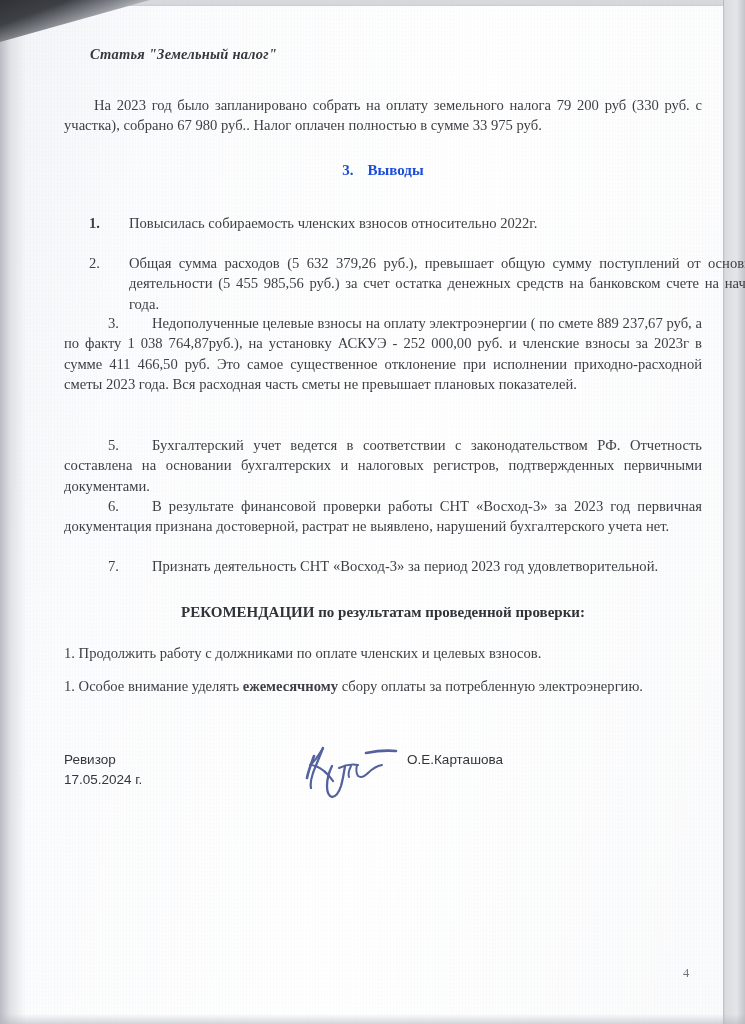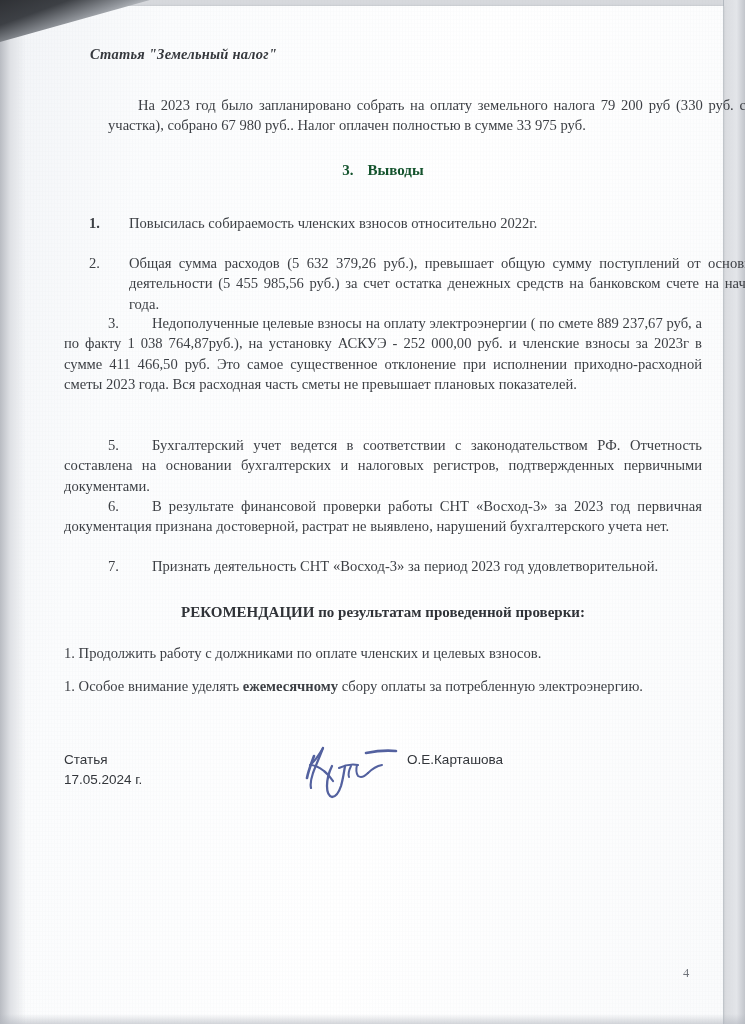--- a/index.html
+++ b/index.html
@@ -93,31 +93,30 @@
   .intro {
     position: absolute;
     left: 0;
     top: 80px;
     width: 638px;
     font-size: 14.6px;
     line-height: 20px;
     text-align: justify;
     text-indent: 30px;
     color: #3c3f44;
-    margin-left: 44px;
   }
   .section-heading {
     position: absolute;
     left: 0;
     top: 162px;
     width: 638px;
     text-align: center;
     font-weight: 700;
     font-size: 15px;
-    color: #14532d;
+    color: #1d4ed8;
   }
   .section-heading .num { margin-right: 14px; }
 
   .concl {
     position: absolute;
     left: 0;
     width: 638px;
     font-size: 14.6px;
     line-height: 20.5px;
     text-align: justify;
@@ -240,21 +239,21 @@
     </div>
 
     <p class="reco" style="top:616px">
       <span>1. Продолжить работу с должниками по оплате членских и целевых взносов.</span>
     </p>
 
     <p class="reco" style="top:649px">
       <span>1. Особое внимание уделять </span><b>ежемесячному</b><span> сбору оплаты за потребленную электроэнергию.</span>
     </p>
 
-    <div class="sig-role">Статья</div>
+    <div class="sig-role">Ревизор</div>
     <div class="sig-date">17.05.2024 г.</div>
     <div class="sig-name">О.Е.Карташова</div>
 
     <svg class="signature" viewBox="0 0 130 66">
       <g fill="none" stroke="#53619f" stroke-linecap="round" stroke-linejoin="round">
         <path d="M20,22 C17,30 14,38 13,44" stroke-width="2.6"></path>
         <path d="M29,14 C26,22 22,31 19,39 C17,45 16,50 17,54" stroke-width="2.2"></path>
         <path d="M29,14 C25,21 21,27 16,31 C20,31 25,33 30,37 C34,40 37,44 39,47" stroke-width="2.2"></path>
         <path d="M38,32 C35,38 33,45 33,52 C33,58 35,62 38,63 C42,63 45,58 47,52 C49,45 50,38 51,32" stroke-width="2.3"></path>
         <path d="M45,34 C51,31 58,30 64,31" stroke-width="2"></path>

